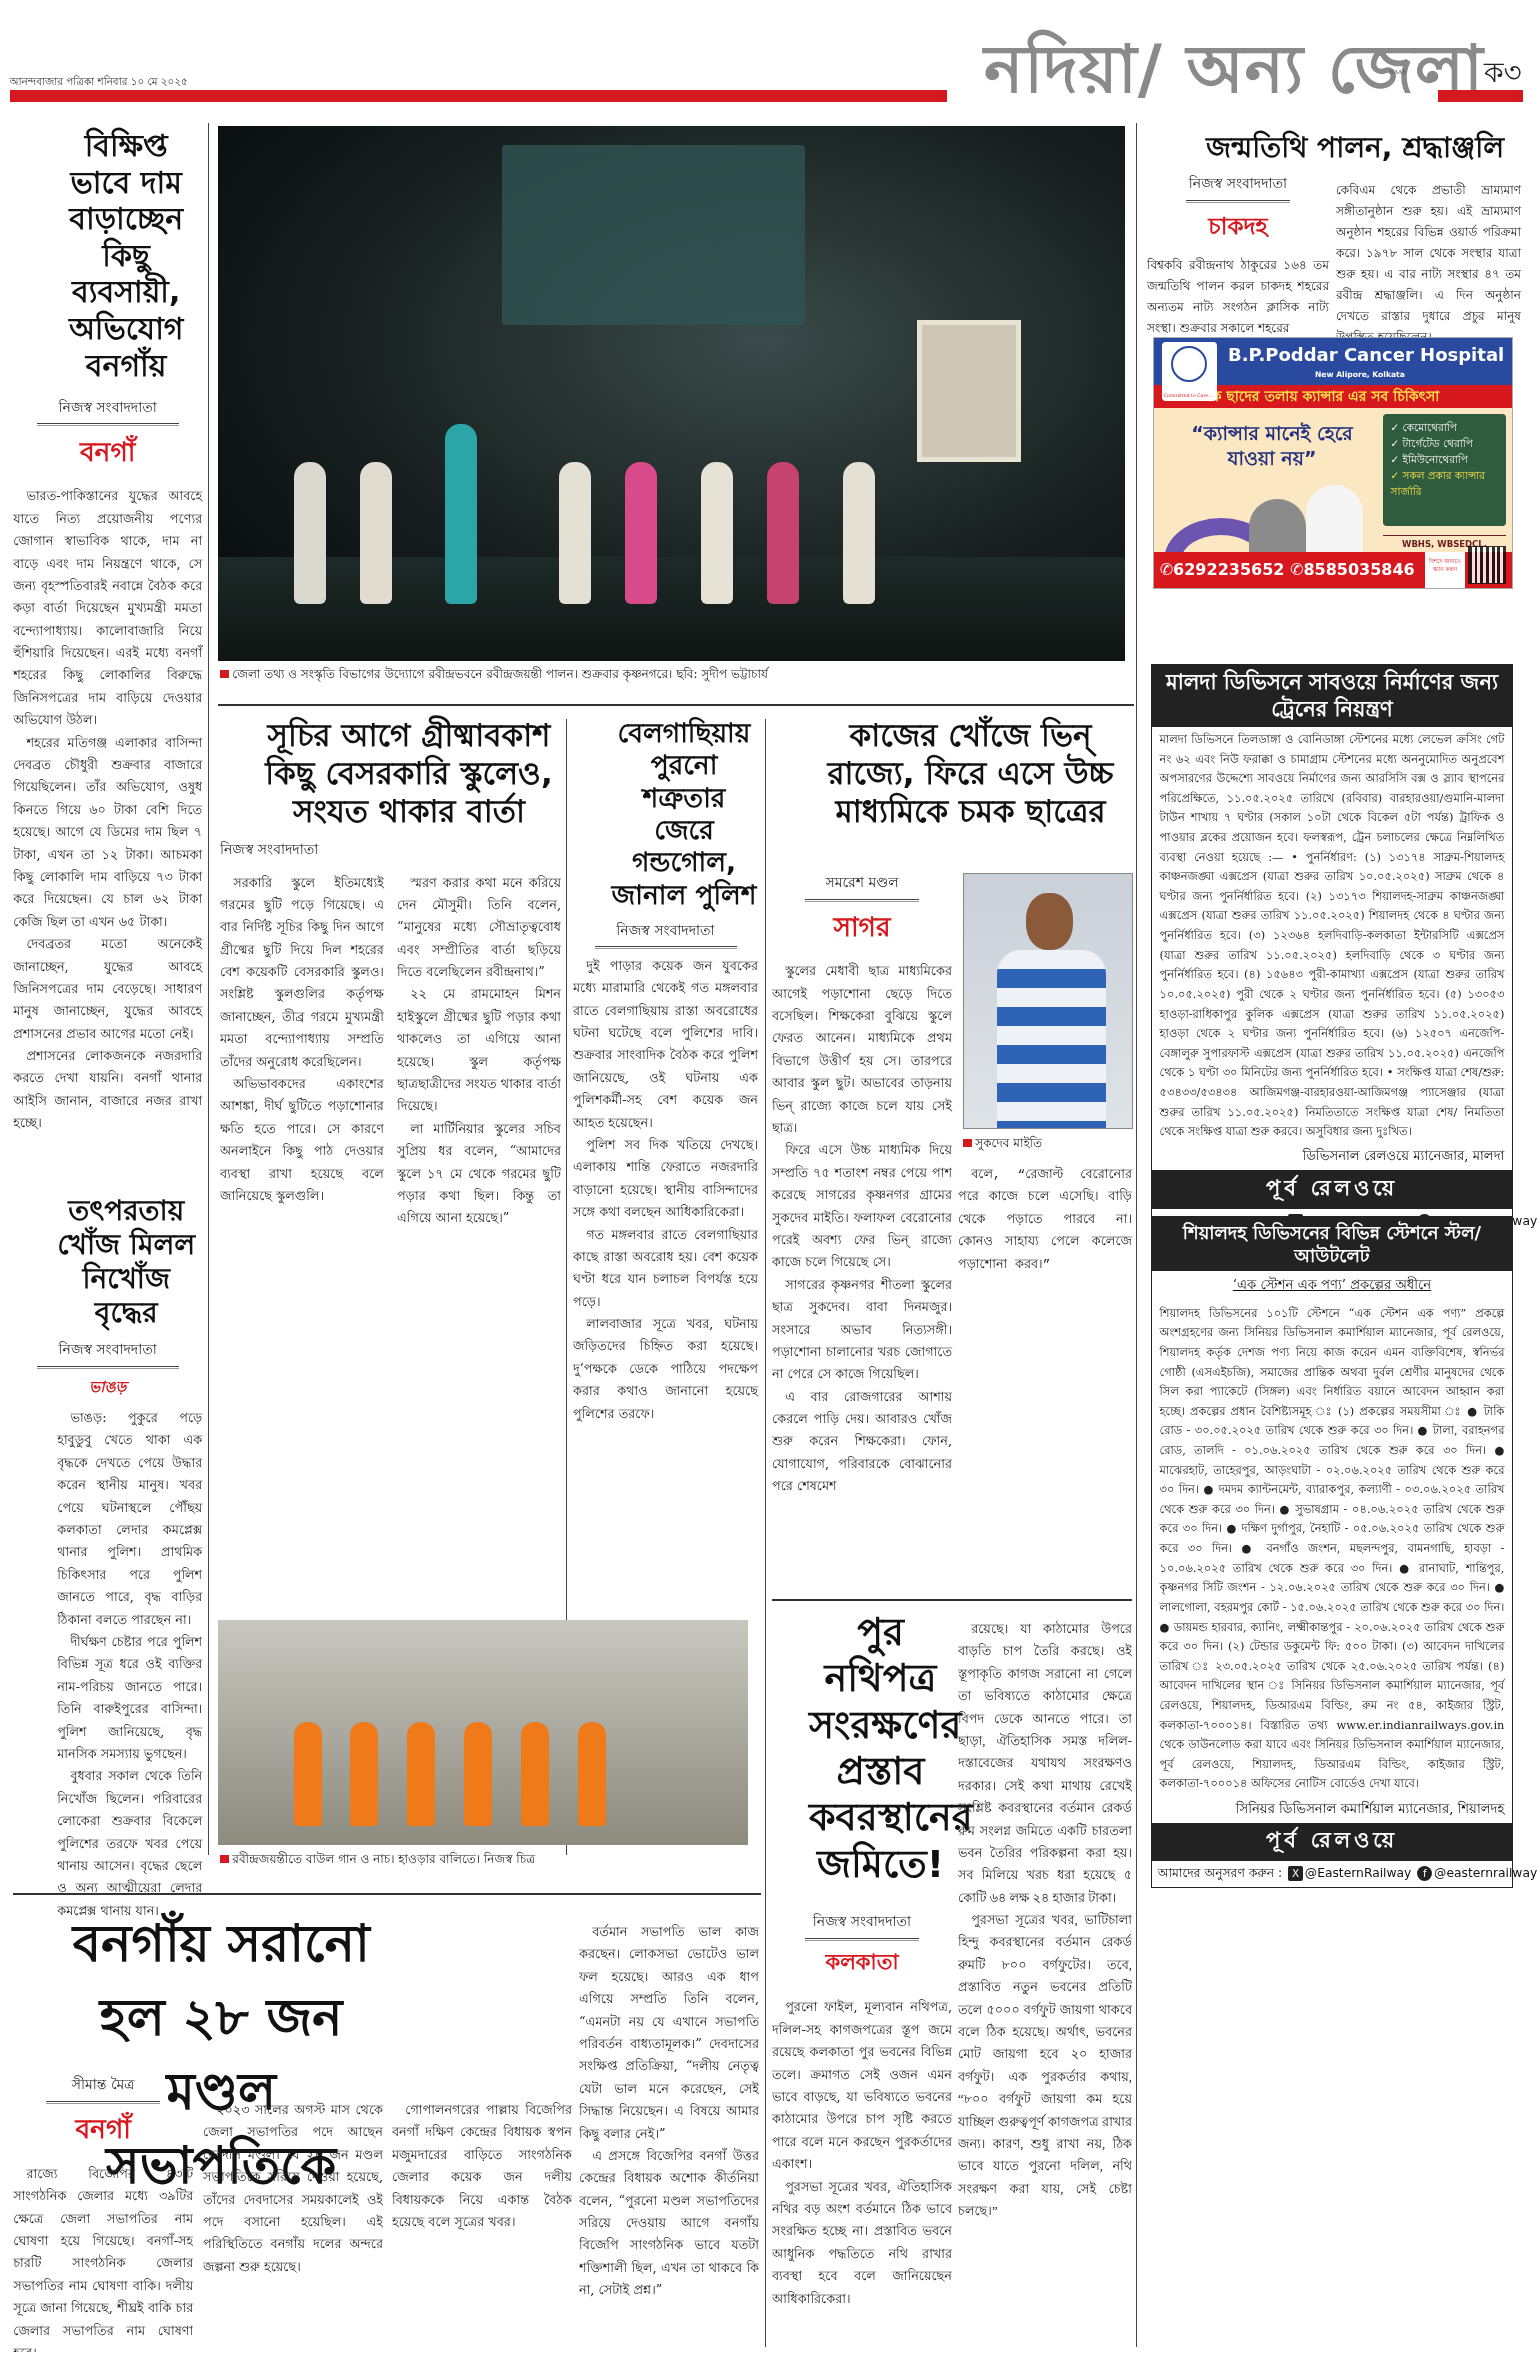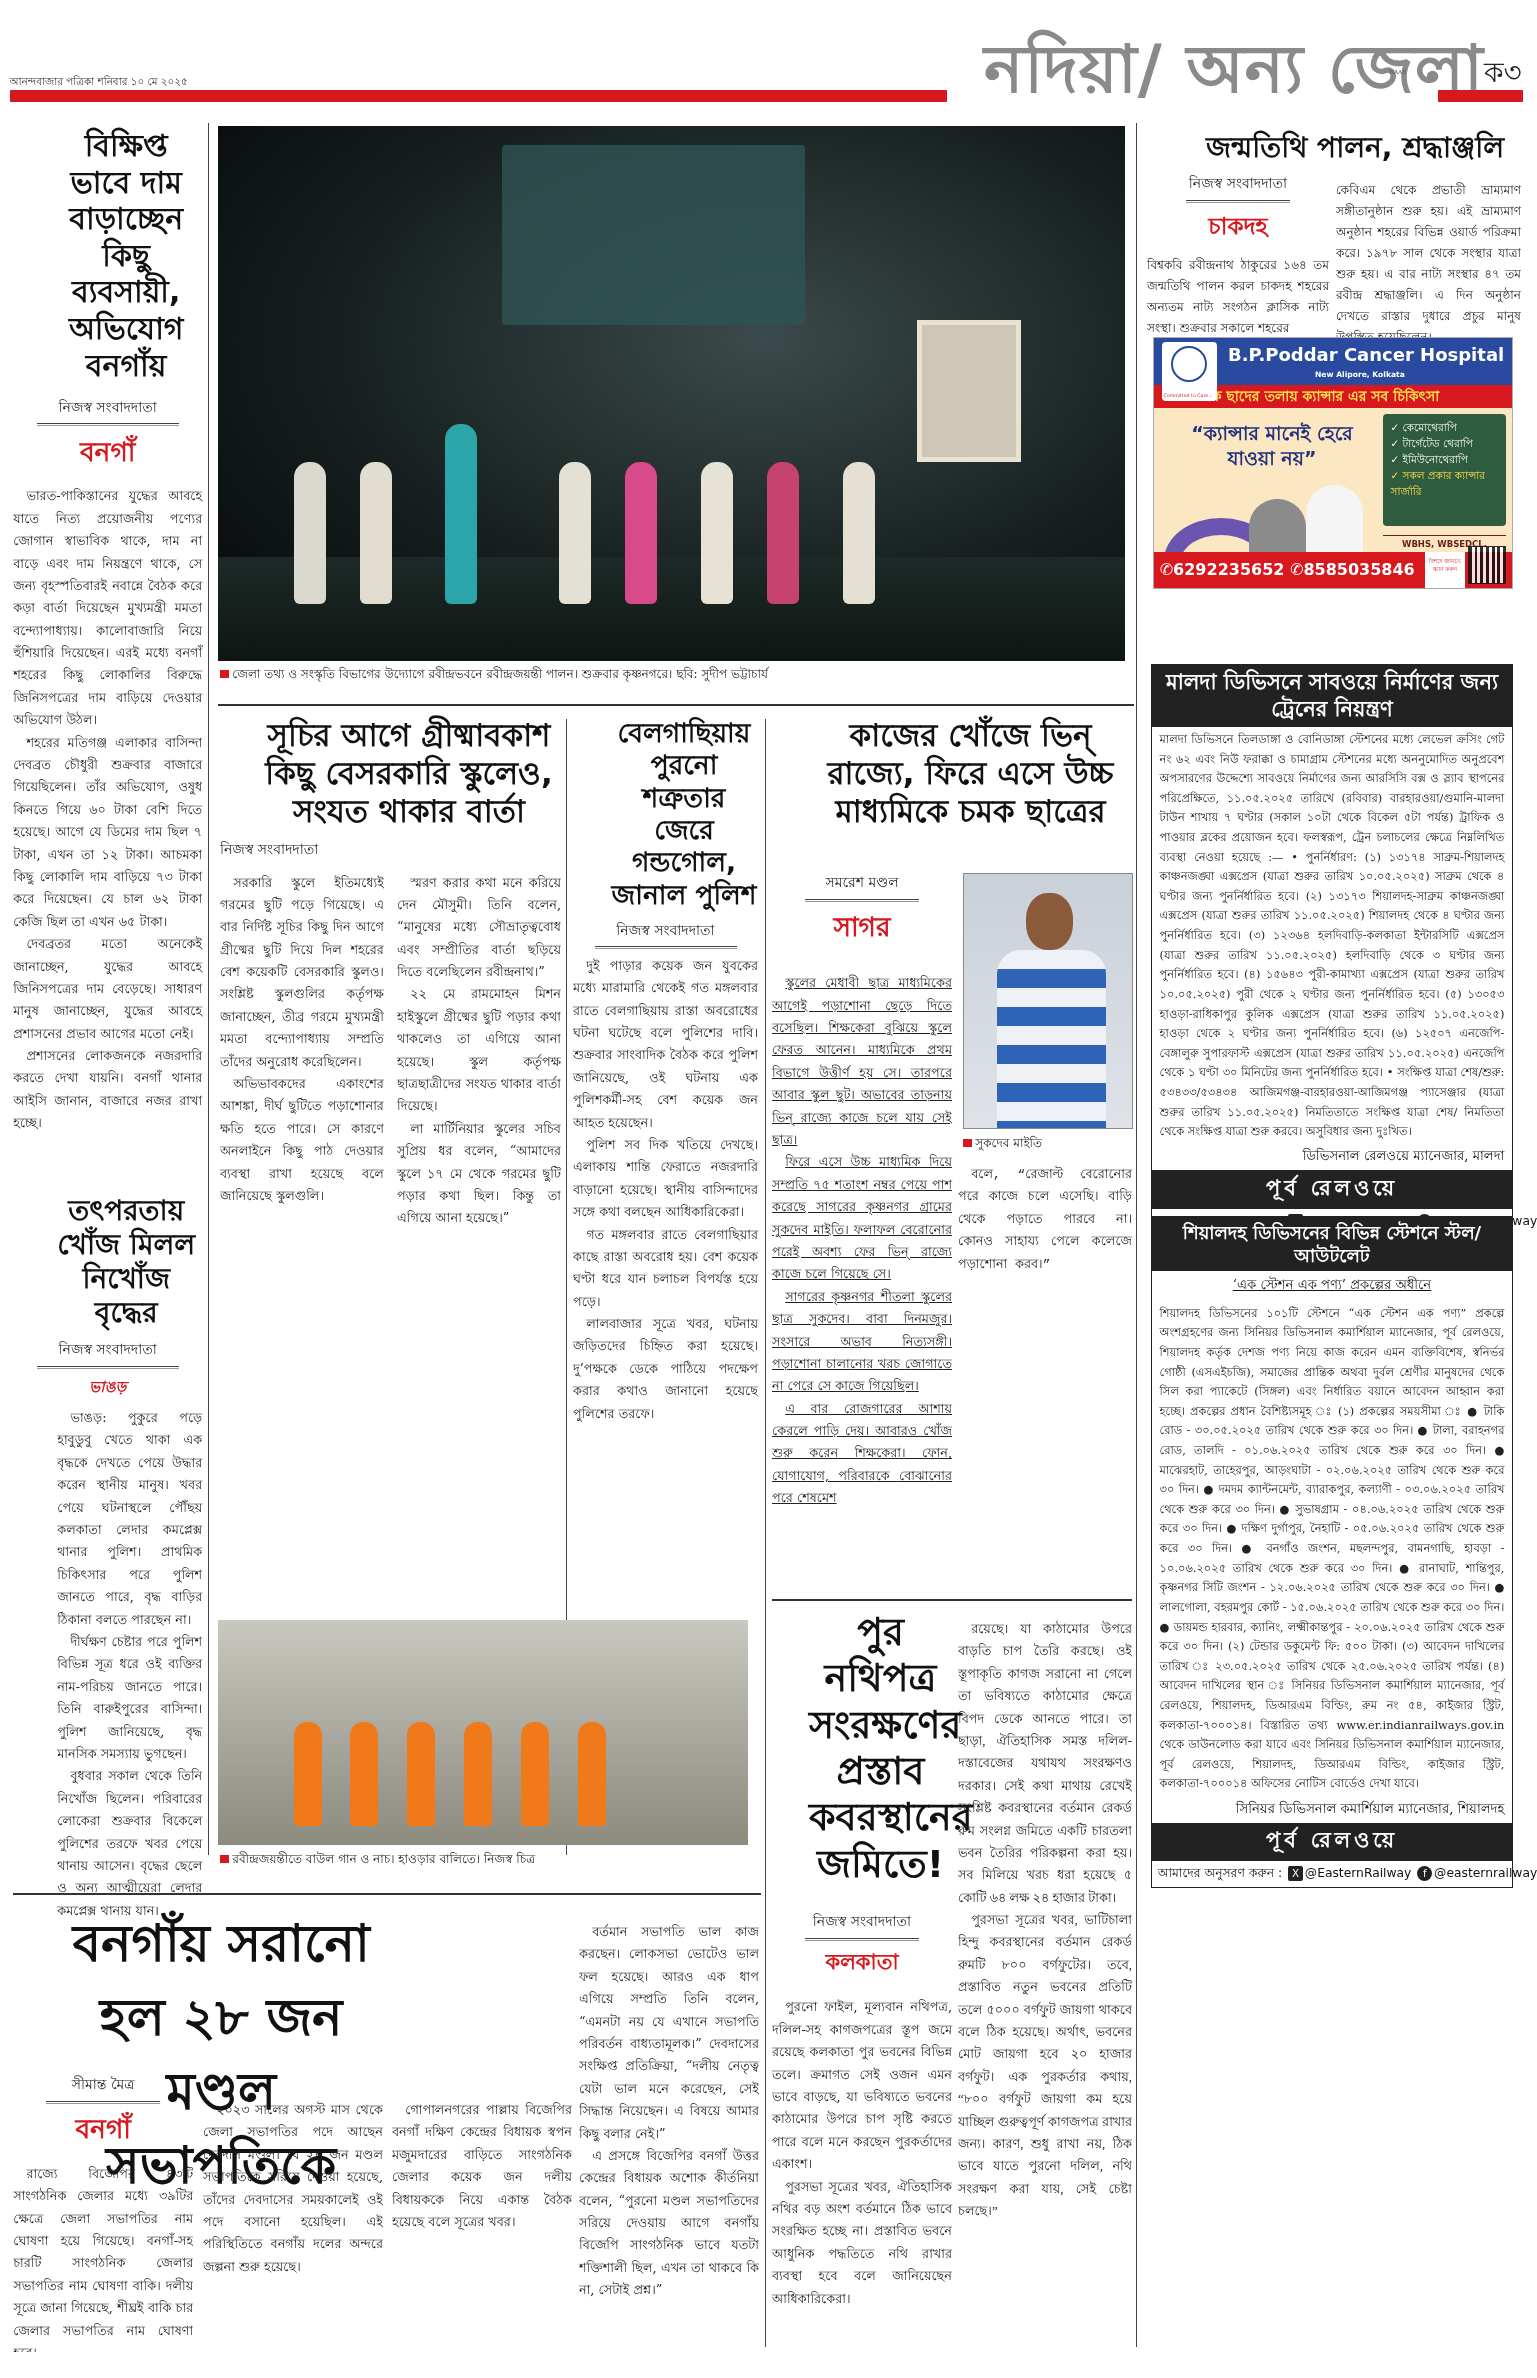--- a/index.html
+++ b/index.html
@@ -154,21 +154,21 @@
   </div>
 </div>
 
 <div class="abs" style="left:772px;top:717px;width:360px;">
   <div class="headline" style="font-size:31px;">কাজের খোঁজে ভিন্ রাজ্যে, ফিরে এসে উচ্চ মাধ্যমিকে চমক ছাত্রের</div>
 </div>
 <div class="abs" style="left:772px;top:871px;width:180px;">
   <div class="byline">সমরেশ মণ্ডল</div>
   <div class="byline-rule" style="width:114px;"></div>
   <div class="dateline">সাগর</div>
-  <div class="body" style="margin-top:21px;text-decoration:underline;">
+  <div class="body" style="margin-top:9px;">
     <p>স্কুলের মেধাবী ছাত্র মাধ্যমিকের আগেই পড়াশোনা ছেড়ে দিতে বসেছিল। শিক্ষকেরা বুঝিয়ে স্কুলে ফেরত আনেন। মাধ্যমিকে প্রথম বিভাগে উত্তীর্ণ হয় সে। তারপরে আবার স্কুল ছুট। অভাবের তাড়নায় ভিন্ রাজ্যে কাজে চলে যায় সেই ছাত্র।</p>
     <p>ফিরে এসে উচ্চ মাধ্যমিক দিয়ে সম্প্রতি ৭৫ শতাংশ নম্বর পেয়ে পাশ করেছে সাগরের কৃষ্ণনগর গ্রামের সুকদেব মাইতি। ফলাফল বেরোনোর পরেই অবশ্য ফের ভিন্ রাজ্যে কাজে চলে গিয়েছে সে।</p>
     <p>সাগরের কৃষ্ণনগর শীতলা স্কুলের ছাত্র সুকদেব। বাবা দিনমজুর। সংসারে অভাব নিত্যসঙ্গী। পড়াশোনা চালানোর খরচ জোগাতে না পেরে সে কাজে গিয়েছিল।</p>
     <p>এ বার রোজগারের আশায় কেরলে পাড়ি দেয়। আবারও খোঁজ শুরু করেন শিক্ষকেরা। ফোন, যোগাযোগ, পরিবারকে বোঝানোর পরে শেষমেশ</p>
   </div>
 </div>
 <div class="abs photo-boy">
   <div class="boy-shirt"></div>
   <div class="boy-head"></div>
 </div>

